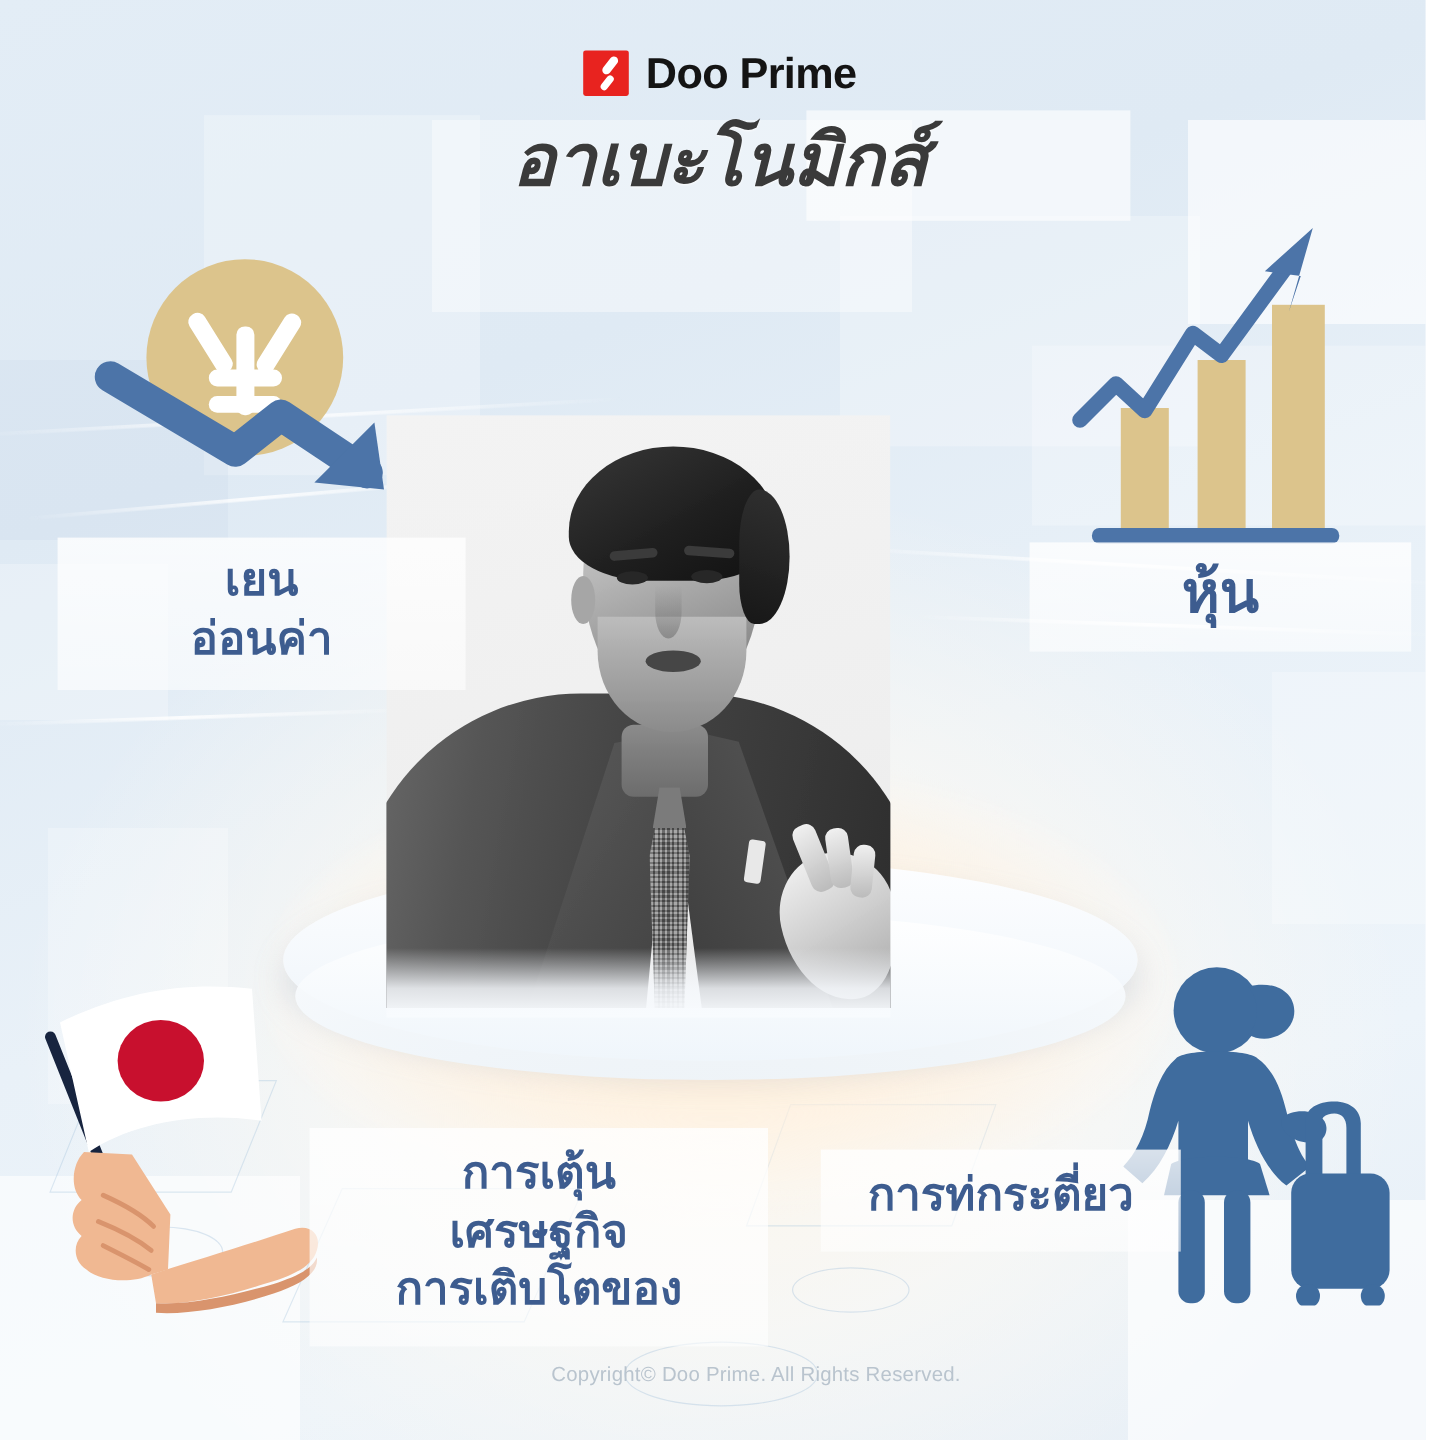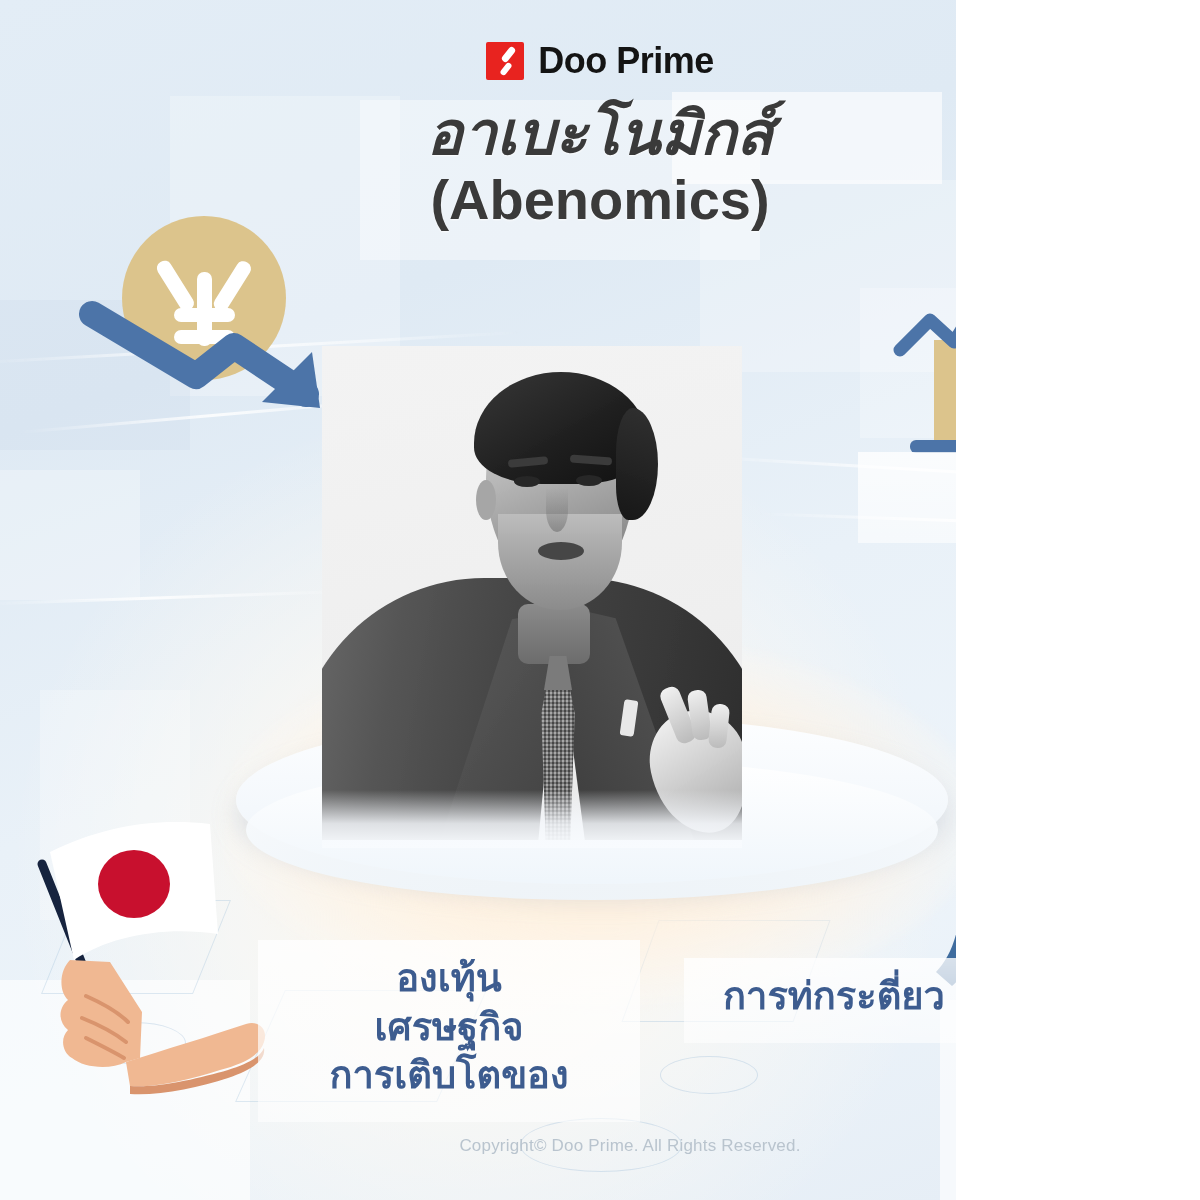--- a/index.html
+++ b/index.html
@@ -3,21 +3,21 @@
 <meta charset="utf-8">
 <title>Abenomics Infographic</title>
 <style>
   html, body {
     margin: 0;
     padding: 0;
     background: #ffffff;
   }
   #canvas {
     position: relative;
-    width: 956px;
+    width: 1188px;
     height: 1200px;
     overflow: hidden;
     font-family: "Liberation Sans", "DejaVu Sans", sans-serif;
     background:
       radial-gradient(ellipse 70% 55% at 50% 72%, rgba(255,246,232,0.95) 0%, rgba(255,250,242,0.55) 38%, rgba(236,243,249,0.0) 70%),
       linear-gradient(160deg, #e3edf6 0%, #dfeaf4 28%, #e9f1f8 55%, #edf4fa 78%, #e6eef6 100%);
   }
 
   
   .panel {
@@ -336,21 +336,20 @@
   <div class="wireell" style="left:660px; top:1056px;width:96px;  height:36px;"></div>
   <div class="wireell" style="left:520px; top:1118px;width:160px; height:52px;"></div>
 
   <div id="brand">
     <div class="mark"></div>
     <div class="wordmark">Doo Prime</div>
   </div>
 
   <div id="title-block">
     <span class="th">อาเบะโนมิกส์</span>
-    <span class="en">(Abenomics)</span>
   </div>
 
   <div id="pedestal-glow"></div>
   <div id="pedestal-top"></div>
   <div id="pedestal-rim"></div>
 
   <div id="portrait-wrap">
     <div id="portrait">
       <div class="p-bg"></div>
       <div class="p-suit"></div>
@@ -445,27 +444,31 @@
         <path d="M152 134 C152 124 162 118 176 118 C190 118 198 126 198 136
                  L198 180 L186 180 L186 140 C186 132 182 128 176 128
                  C168 128 164 132 164 140 L164 180 L152 180 Z"></path>
         <rect x="140" y="178" width="82" height="96" rx="16"></rect>
         <circle cx="154" cy="280" r="10"></circle>
         <circle cx="208" cy="280" r="10"></circle>
       </g>
     </svg>
   </div>
 
+  <div class="caption" id="caption-yen">
+    <span>เยน</span>
+    <span>อ่อนค่า</span>
+  </div>
 
   <div class="caption" id="caption-stock">
     <span>หุ้น</span>
   </div>
 
   <div class="caption" id="caption-growth">
-    <span>องเทุ้น</span>
+    <span>การเตุ้น</span>
     <span>เศรษฐกิจ</span>
     <span>การเติบโตของ</span>
   </div>
 
   <div class="caption" id="caption-tour">
     <span>การท่กระตี่ยว</span>
   </div>
 
   <div id="footer">Copyright© Doo Prime. All Rights Reserved.</div>
 

